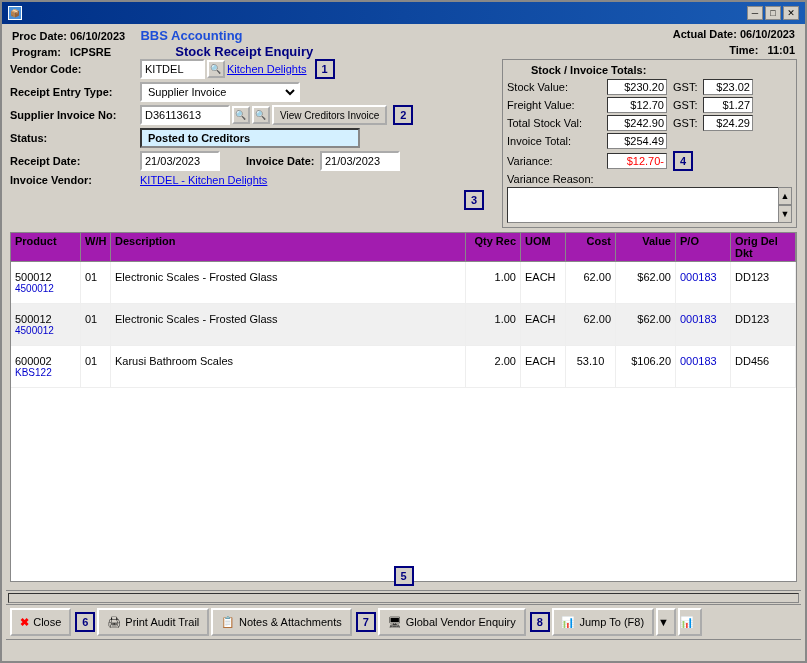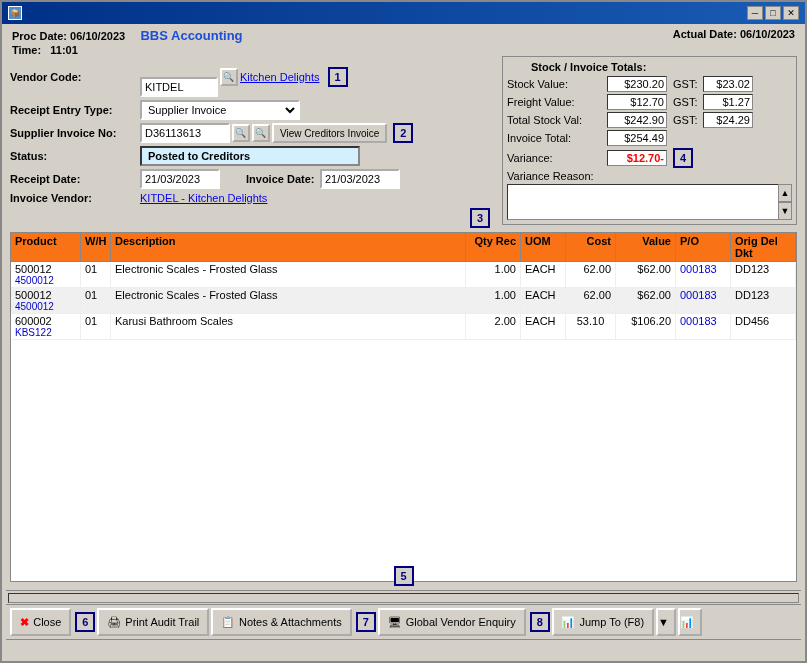--- a/index.html
+++ b/index.html
@@ -28,30 +28,30 @@
     
     .status-field { background: #d4f0ff; border: 2px inset #888; padding: 2px 6px; font-size: 11px; font-weight: bold; color: #000; width: 220px; height: 20px; display: flex; align-items: center; }
 
     .totals-section { border: 1px solid #888; background: #d4d0c8; padding: 4px; }
     .totals-title { font-size: 11px; font-weight: bold; margin-bottom: 3px; margin-left: 24px; }
     .totals-row { display: flex; align-items: center; margin-bottom: 2px; font-size: 11px; }
     .totals-label { width: 100px; }
     .totals-value { width: 60px; text-align: right; border: 1px inset #888; background: white; padding: 0 2px; height: 16px; display: flex; align-items: center; justify-content: flex-end; font-size: 11px; }
     .totals-gst-label { width: 30px; margin-left: 6px; }
     .totals-gst-value { width: 50px; text-align: right; border: 1px inset #888; background: white; padding: 0 2px; height: 16px; display: flex; align-items: center; justify-content: flex-end; font-size: 11px; }
-    .variance-red { color: red; font-weight: bold; }
+    .variance-red { color: red; font-weight: normal; }
     .variance-reason-box { width: 100%; border: 1px inset #888; background: white; height: 36px; margin-top: 2px; }
 
     .table-section { flex: 1; display: flex; flex-direction: column; margin: 4px; border: 1px solid #888; overflow: hidden; }
-    .table-header { display: flex; background: #f97316; border-bottom: 1px solid #888; }
+    .table-header { display: flex; background: #a21caf; border-bottom: 1px solid #888; }
     .th { border-right: 1px solid #888; padding: 2px 4px; font-size: 11px; font-weight: bold; }
     .table-body { flex: 1; overflow-y: auto; background: white; }
     .table-row { display: flex; border-bottom: 1px solid #eee; }
     .table-row:nth-child(even) { background: #f0f0f0; }
-    .td { padding: 1px 4px; font-size: 11px; border-right: 1px solid #eee; overflow: hidden; }
+    .td { padding: 9px 4px; font-size: 11px; border-right: 1px solid #eee; overflow: hidden; }
     .td-product { display: flex; flex-direction: column; }
     .product-code { color: #000; }
     .product-sub { color: #0000cc; font-size: 10px; }
 
     .col-product { width: 70px; }
     .col-wh { width: 30px; }
     .col-desc { flex: 1; }
     .col-qty { width: 55px; text-align: right; }
     .col-uom { width: 45px; }
     .col-cost { width: 50px; text-align: right; }
@@ -65,21 +65,21 @@
     .footer-bar { display: flex; align-items: center; gap: 2px; padding: 3px 4px; background: #d4d0c8; border-top: 1px solid #888; flex-shrink: 0; }
     .footer-btn { height: 28px; background: #d4d0c8; border: 2px outset #fff; padding: 0 8px; font-size: 11px; cursor: pointer; display: flex; align-items: center; gap: 4px; white-space: nowrap; }
 
     .status-bar { height: 18px; background: #d4d0c8; border-top: 1px solid #888; font-size: 10px; display: flex; align-items: center; padding: 0 4px; flex-shrink: 0; }
 
     .top-dates { display: flex; justify-content: space-between; padding: 0 6px; font-size: 11px; font-weight: bold; margin-bottom: 1px; }
     .prog-row { display: flex; justify-content: space-between; padding: 0 6px; font-size: 11px; font-weight: bold; }
 
     .badge-blue { border: 2px solid #000080; width: 20px; height: 20px; display: flex; align-items: center; justify-content: center; font-size: 11px; font-weight: bold; color: #000080; background: #d4d0c8; }
 
-    .middle-section { display: flex; padding: 0 4px; gap: 12px; }
+    .middle-section { display: flex; padding: 0 4px; gap: 18px; }
     .middle-left { flex: 1; }
     .middle-right { width: 295px; }
   </style>
 </head>
 <body>
 
 <div class="window">
 
   <div class="title-bar">
     <div class="title-bar-left">
@@ -102,34 +102,41 @@
         <span style="font-size:13px; color:#1d4ed8;">BBS Accounting</span>
       </div>
       <div style="text-align:right;">
         <span>Actual Date:</span>
         <span>06/10/2023</span>
       </div>
     </div>
 
     <div class="prog-row">
       <div>
+        <span>Program:</span>
+        &nbsp;
+        <span>ICPSRE</span>
+        &nbsp;&nbsp;&nbsp;&nbsp;&nbsp;&nbsp;&nbsp;&nbsp;&nbsp;&nbsp;&nbsp;&nbsp;&nbsp;&nbsp;&nbsp;&nbsp;&nbsp;&nbsp;&nbsp;
+        <span style="font-size:13px; color:#000080;">Stock Receipt Enquiry</span>
+      </div>
+      <div>
         <span>Time:</span>
         &nbsp;
         <span>11:01</span>
       </div>
     </div>
 
     <div class="middle-section">
 
       <div class="middle-left">
 
         <div class="form-row">
           <div class="form-label">Vendor Code:</div>
           <div class="input-with-btn">
-            <div class="input-field" style="width:78px;margin-top:21px;">KITDEL</div>
+            <div class="input-field" style="width:65px;">KITDEL</div>
             <div class="small-btn">🔍</div>
             <span class="vendor-link">Kitchen Delights</span>
             <span style="margin-left:6px;" class="badge-blue">1</span>
           </div>
         </div>
 
         <div class="form-row">
           <div class="form-label">Receipt Entry Type:</div>
           <select class="select-field">
             <option>Supplier Invoice</option>

